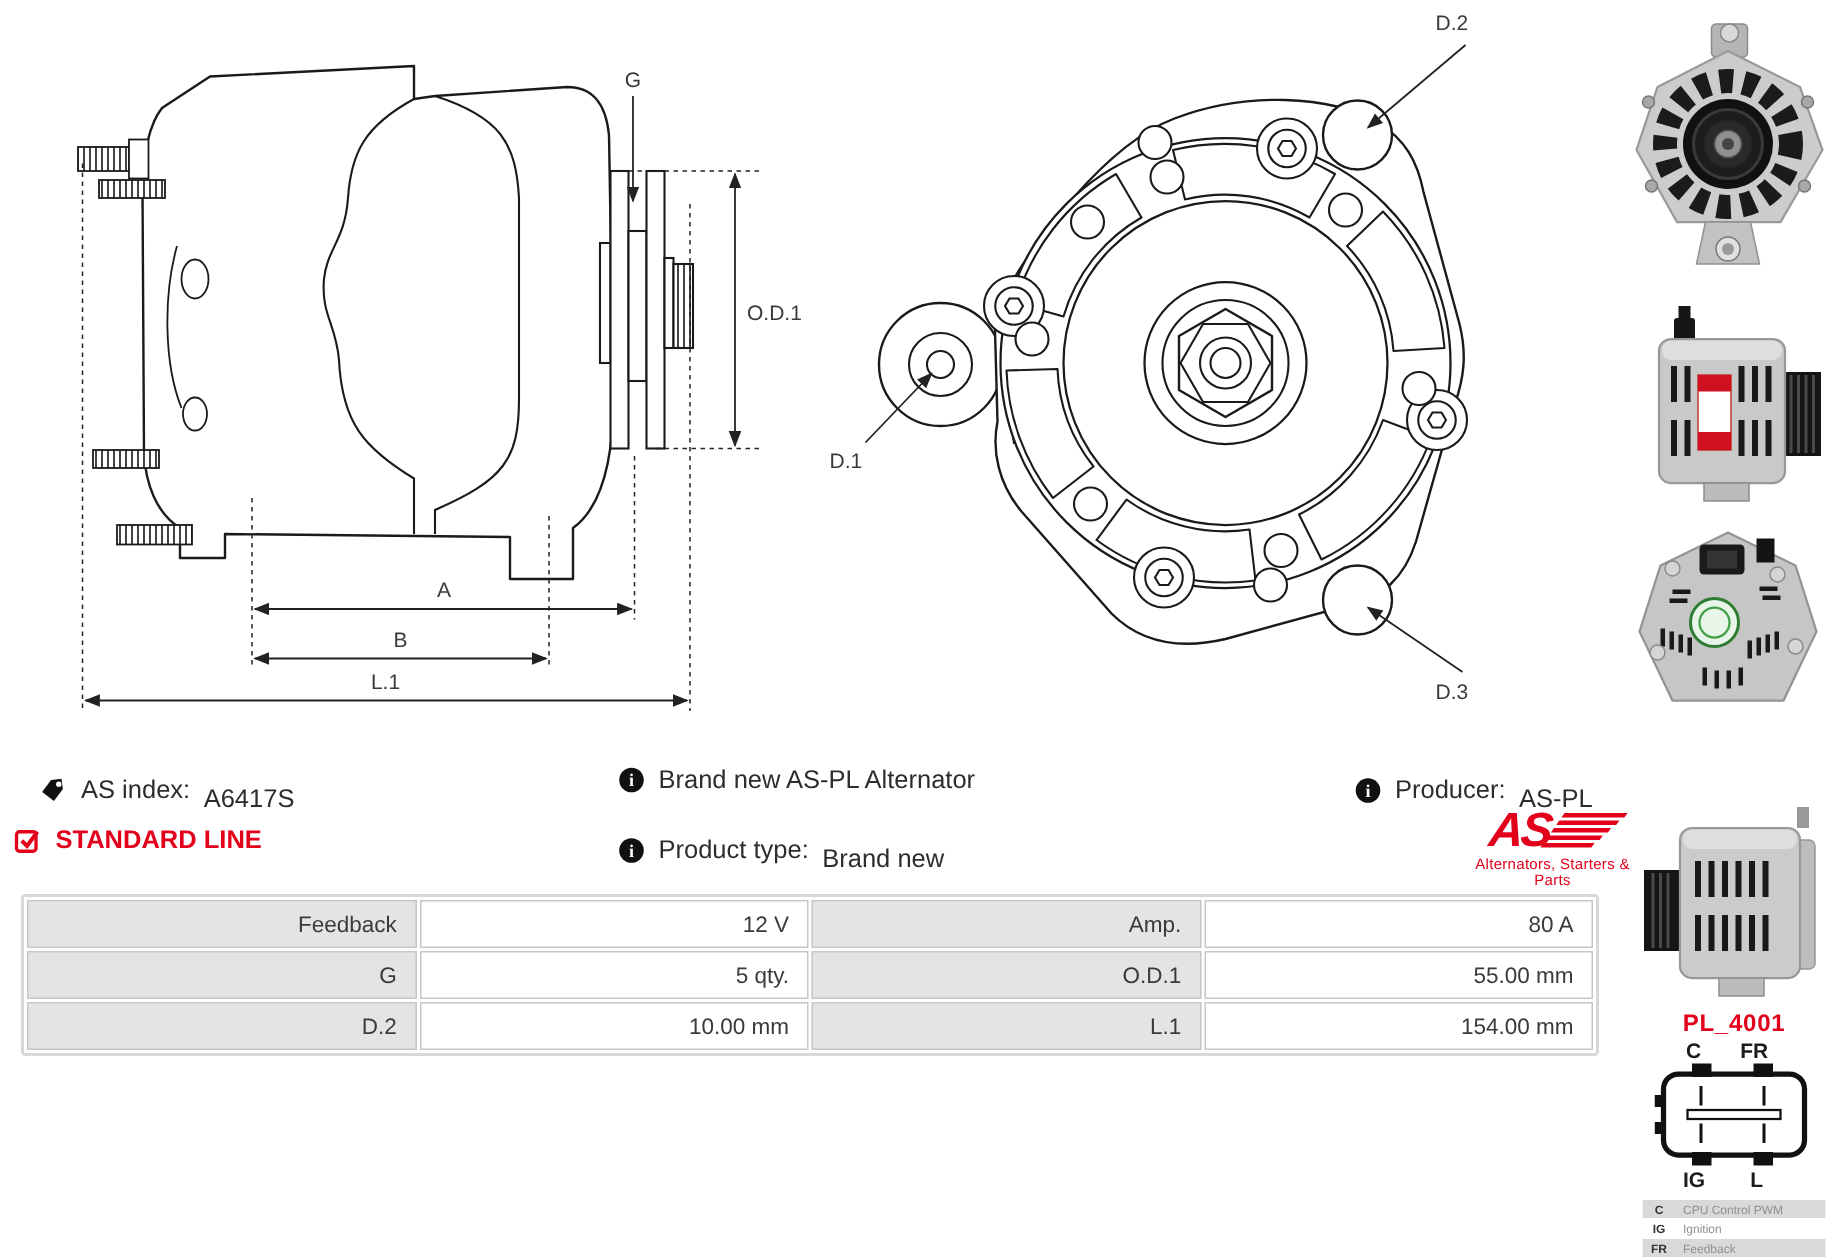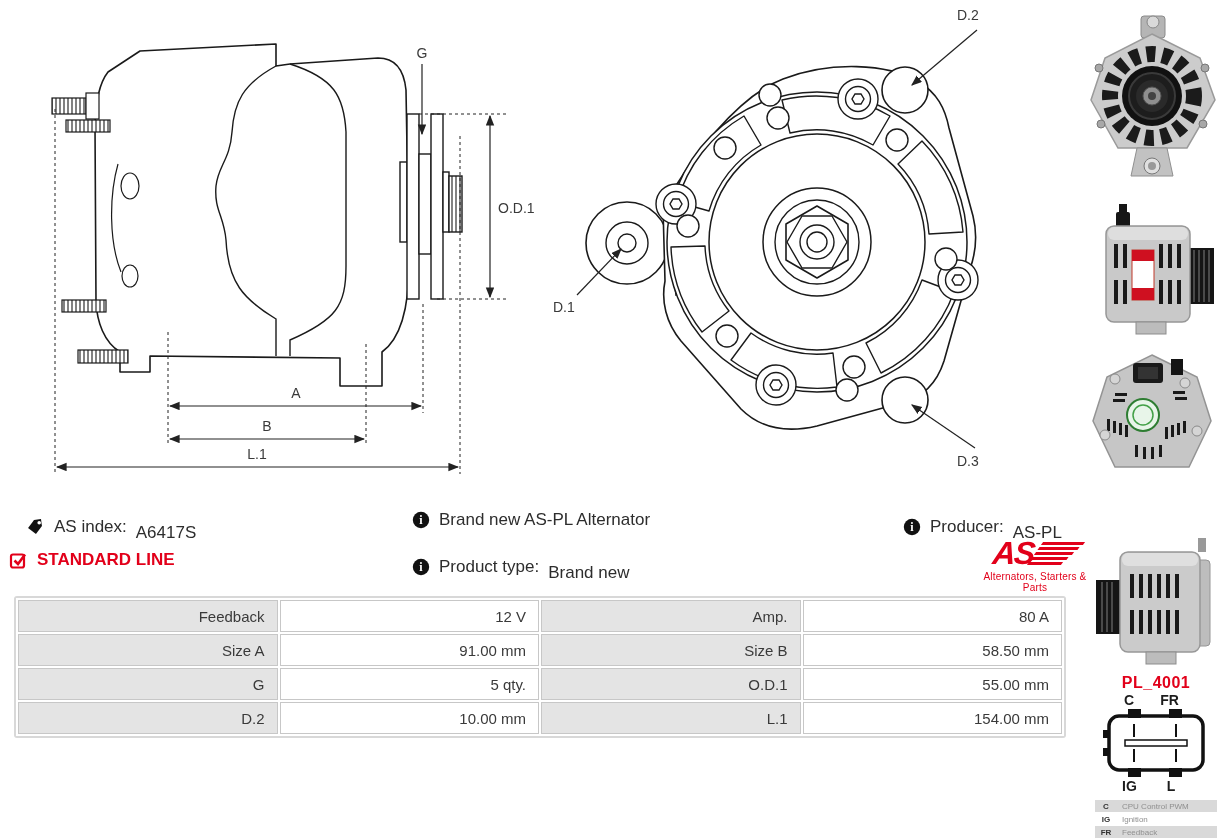--- a/index.html
+++ b/index.html
@@ -381,26 +381,20 @@
           <col style="width:25%">
         </colgroup>
       <tbody>
         <tr>
           <td class="lbl">Feedback</td>
           <td class="val">12 V</td>
           <td class="lbl">Amp.</td>
           <td class="val">80 A</td>
         </tr>
         <tr>
-          <td class="lbl">Size A</td>
-          <td class="val">91.00 mm</td>
-          <td class="lbl">Size B</td>
-          <td class="val">58.50 mm</td>
-        </tr>
-        <tr>
           <td class="lbl">G</td>
           <td class="val">5 qty.</td>
           <td class="lbl">O.D.1</td>
           <td class="val">55.00 mm</td>
         </tr>
         <tr>
           <td class="lbl">D.2</td>
           <td class="val">10.00 mm</td>
           <td class="lbl">L.1</td>
           <td class="val">154.00 mm</td>

